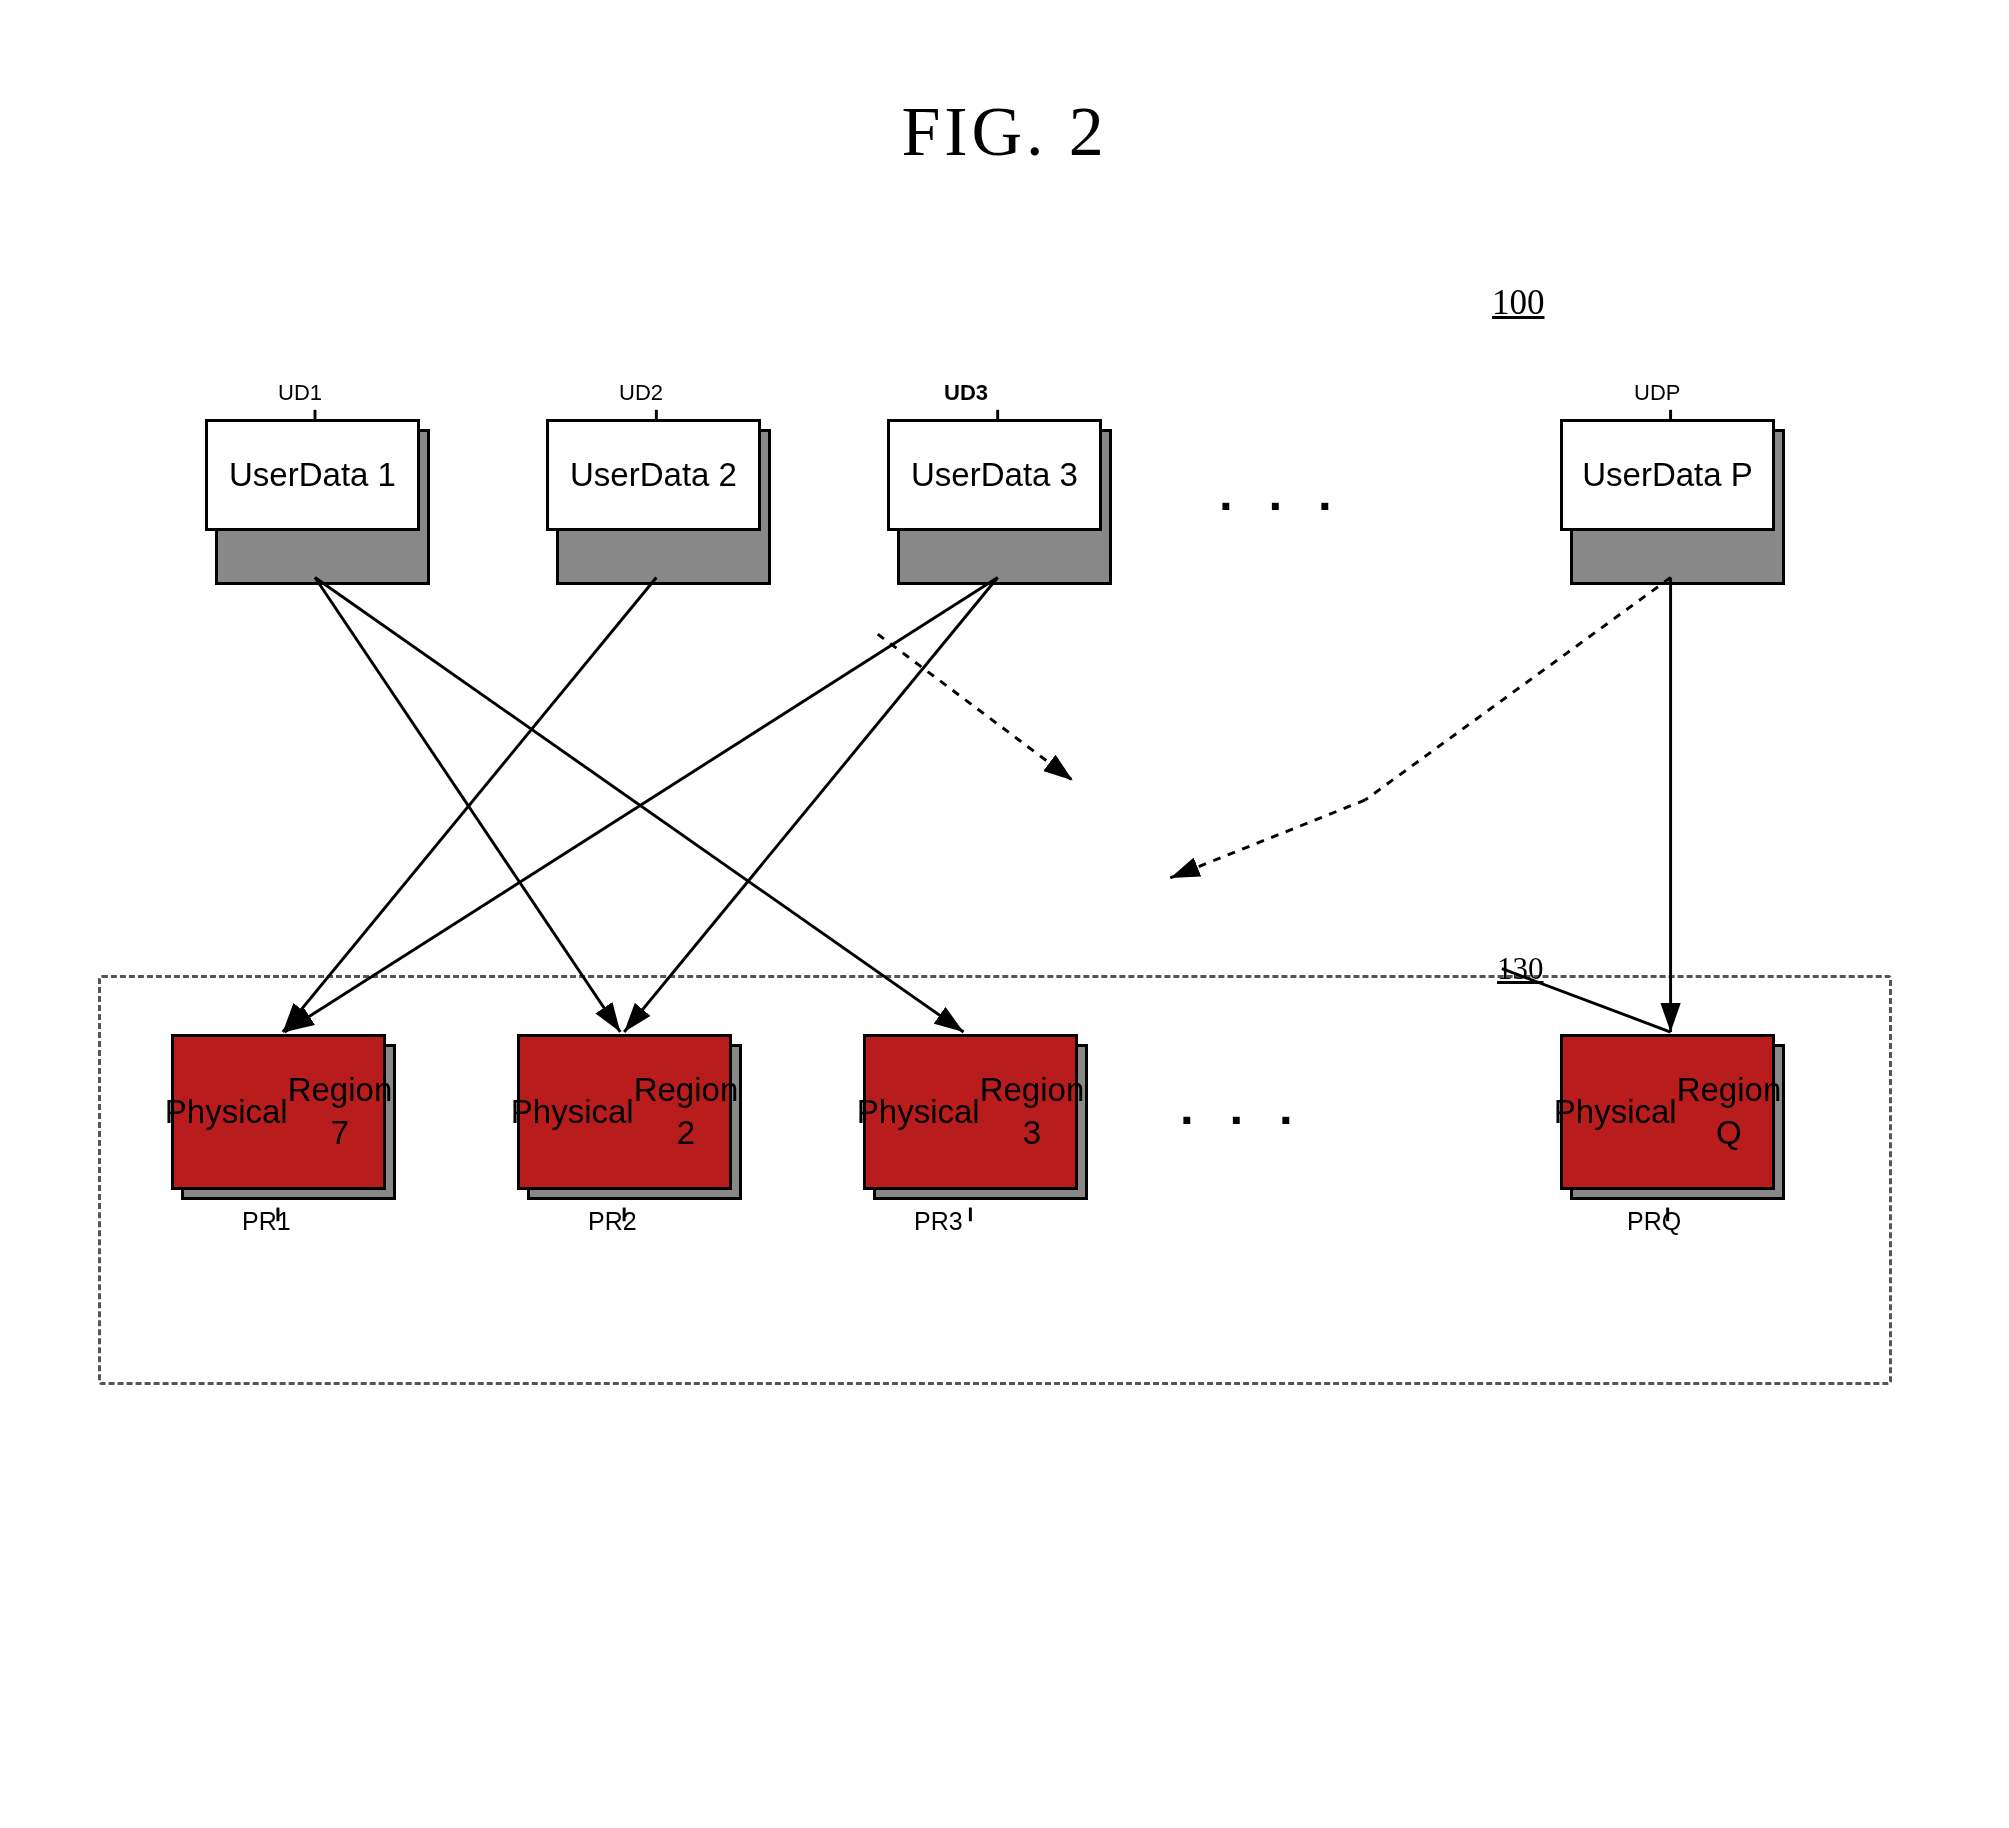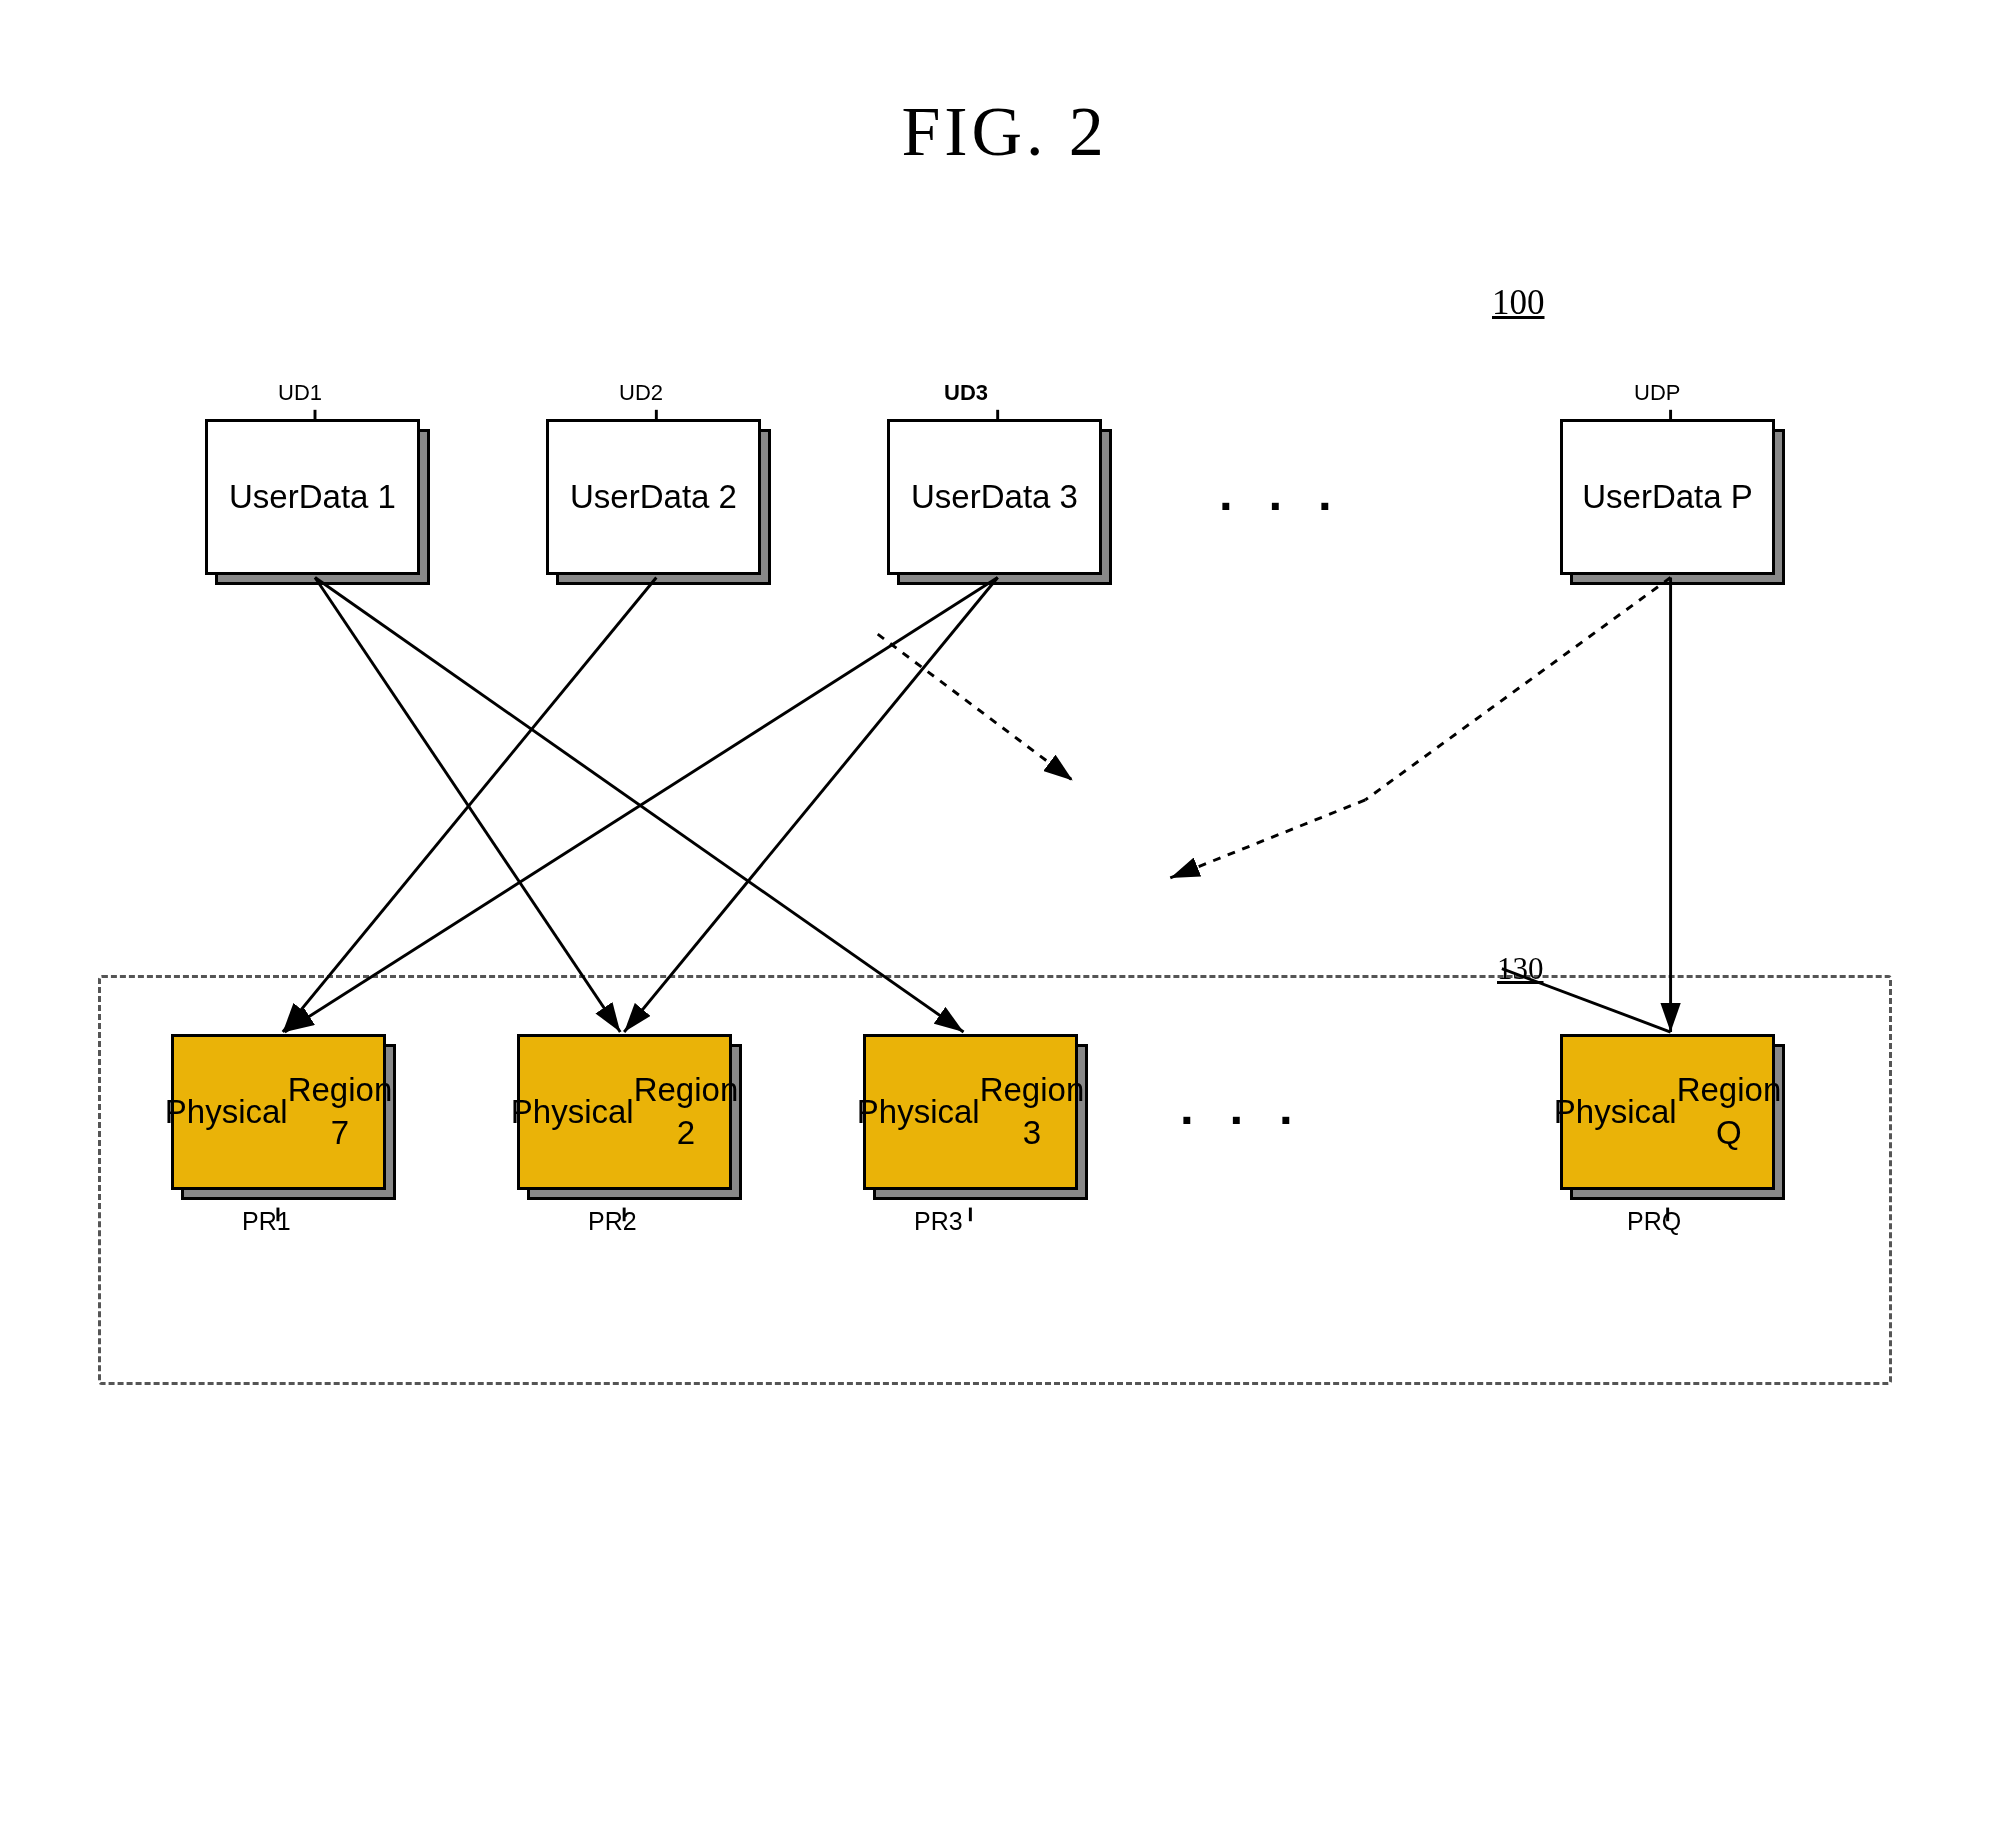--- a/index.html
+++ b/index.html
@@ -28,21 +28,21 @@
       left: 1492px;
       font-size: 35px;
       font-family: 'Times New Roman', serif;
       text-decoration: underline;
     }
 
     
     .user-data-box {
       position: absolute;
       width: 215px;
-      height: 156px;
+      height: 112px;
       background: white;
       border: 3.9px solid black;
       display: flex;
       align-items: center;
       justify-content: center;
       text-align: center;
       font-size: 33px;
       line-height: 1.3;
       font-family: Arial, sans-serif;
     }
@@ -67,21 +67,21 @@
       position: relative;
       top: 0;
       left: 0;
     }
 
     
     .phys-box {
       position: absolute;
       width: 215px;
       height: 156px;
-      background: #eab308;
+      background: #b91c1c;
       border: 3.9px solid black;
       display: flex;
       align-items: center;
       justify-content: center;
       text-align: center;
       font-size: 33px;
       line-height: 1.3;
       font-family: Arial, sans-serif;
       z-index: 1;
       position: relative;

